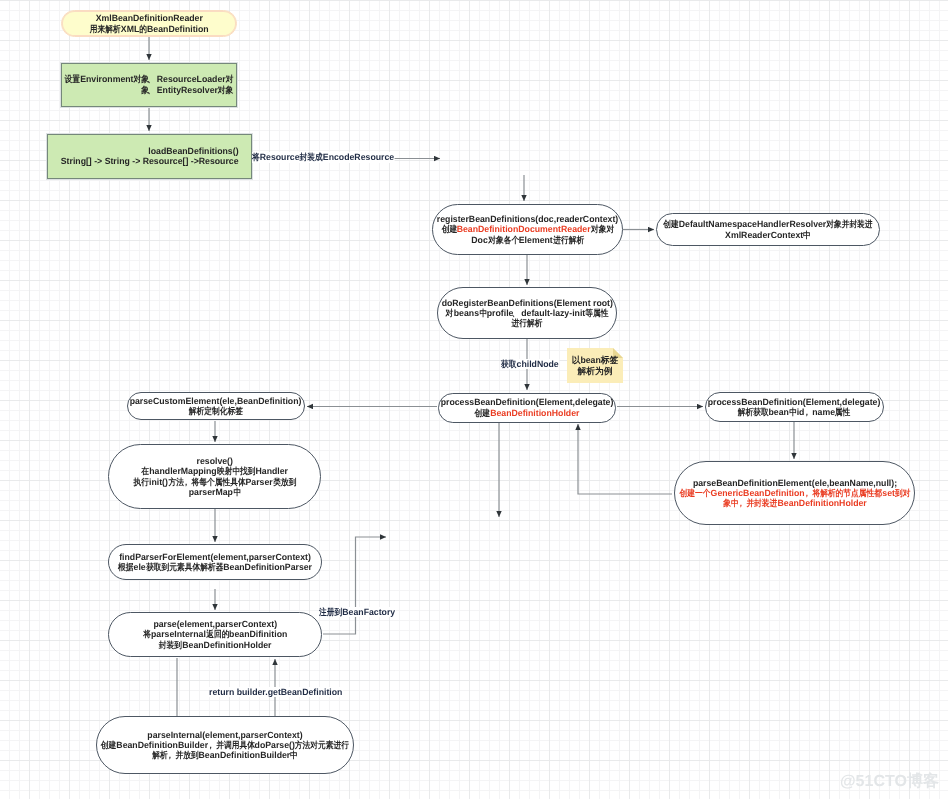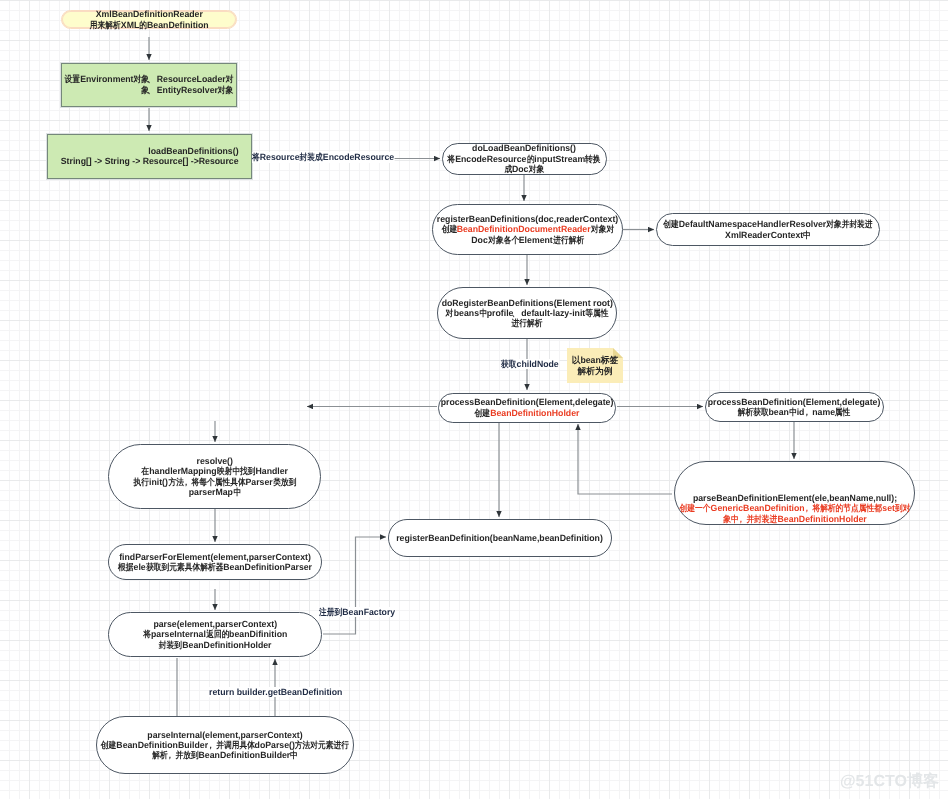--- a/index.html
+++ b/index.html
@@ -66,61 +66,58 @@
       <path d="M215,589 L215,610"></path>
       <path d="M177,658 L177,724"></path>
       <path d="M275,725 L275,659"></path>
       <path d="M323,634 L355.5,634 L355.5,537 L386,537"></path>
       <path d="M672,494 L578,494 L578,424"></path>
       <path d="M499,423 L499,517"></path>
     </g>
   </svg>
 
   <div class="watermark" style="left:840px;top:774px;font-weight:bold;">@51CTO博客</div>
-<div class="node yellowpill" style="left: 61px; top: 10px; width: 176px; height: 19px; border-radius: 13.5px;">
+<div class="node yellowpill" style="left: 61px; top: 10px; width: 176px; height: 27px; border-radius: 13.5px;">
       <div class="txt">XmlBeanDefinitionReader<br><span class="cjk" style="margin-right: -4.0158px;">用来解析</span>XML<span class="cjk" style="margin-right: -1.00395px;">的</span>BeanDefinition</div>
     </div>
     <div class="node greenbox" style="left: 61px; top: 62.6px; width: 176px; height: 44.2px;">
       <div class="txt"><span class="cjk" style="margin-right: -2.0079px;">设置</span>Environment<span class="cjk" style="margin-right: -3.01185px;">对象<span class="cjkp">、</span></span>ResourceLoader<span class="cjk" style="margin-right: -1.00395px;">对</span><br><span class="cjk" style="margin-right: -2.0079px;">象<span class="cjkp">、</span></span>EntityResolver<span class="cjk" style="margin-right: -2.0079px;">对象</span></div>
     </div>
     <div class="node greenbox" style="left: 47px; top: 133.7px; width: 205px; height: 45px;">
       <div class="txt">loadBeanDefinitions()<br>String[] -&gt; String -&gt; Resource[] -&gt;Resource</div>
-    </div>
-    <div class="node rrect" style="left: 441.5px; top: 143px; width: 165px; height: 31.5px; border-radius: 15.75px;">
-      <div class="txt">doLoadBeanDefinitions()<br><span class="cjk" style="margin-right: -1.00395px;">将</span>EncodeResource<span class="cjk" style="margin-right: -1.00395px;">的</span>inputStream<span class="cjk" style="margin-right: -2.00791px;">转换</span><br><span class="cjk" style="margin-right: -1.00395px;">成</span>Doc<span class="cjk" style="margin-right: -2.0079px;">对象</span></div>
     </div>
     <div class="node rrect" style="left: 431.5px; top: 203.8px; width: 191.5px; height: 51.7px; border-radius: 25.85px;">
       <div class="txt">registerBeanDefinitions(doc,readerContext)<br><span class="cjk" style="margin-right: -2.0079px;">创建</span><span class="red">BeanDefinitionDocumentReader</span><span class="cjk" style="margin-right: -3.01186px;">对象对</span><br>Doc<span class="cjk" style="margin-right: -4.0158px;">对象各个</span>Element<span class="cjk" style="margin-right: -4.0158px;">进行解析</span></div>
     </div>
     <div class="node rrect" style="left: 656px; top: 213px; width: 224px; height: 33px; border-radius: 16.5px; align-items: center;">
       <div class="txt"><span class="cjk" style="margin-right: -2.00791px;">创建</span>DefaultNamespaceHandlerResolver<span class="cjk" style="margin-right: -6.0237px;">对象并封装进</span><br>XmlReaderContext<span class="cjk" style="margin-right: -1.00395px;">中</span></div>
     </div>
     <div class="node rrect" style="left: 437px; top: 287px; width: 180px; height: 52px; border-radius: 26px;">
       <div class="txt">doRegisterBeanDefinitions(Element root)<br><span class="cjk" style="margin-right: -1.00395px;">对</span>beans<span class="cjk" style="margin-right: -1.00395px;">中</span>profile<span class="cjk" style="margin-right: -1.00395px;"><span class="cjkp">、</span></span>default-lazy-init<span class="cjk" style="margin-right: -3.01184px;">等属性</span><br><span class="cjk" style="margin-right: -4.0158px;">进行解析</span></div>
     </div>
     <div class="node rrect" style="left: 437.5px; top: 393px; width: 178.5px; height: 29.5px; border-radius: 14.75px;">
       <div class="txt">processBeanDefinition(Element,delegate)<br><span class="cjk" style="margin-right: -2.0079px;">创建</span><span class="red">BeanDefinitionHolder</span></div>
     </div>
+    <div class="node rrect" style="left: 127px; top: 392px; width: 178px; height: 28px; border-radius: 14px;">
+      <div class="txt">parseCustomElement(ele,BeanDefinition)<br><span class="cjk" style="margin-right: -7.02765px;">解析定制化标签</span></div>
+    </div>
     <div class="node rrect" style="left: 705px; top: 392px; width: 179px; height: 30px; border-radius: 15px;">
       <div class="txt">processBeanDefinition(Element,delegate)<br><span class="cjk" style="margin-right: -4.0158px;">解析获取</span>bean<span class="cjk" style="margin-right: -1.00395px;">中</span>id<span class="cjk" style="margin-right: -1.00395px;"><span class="cjkp">，</span></span>name<span class="cjk" style="margin-right: -2.0079px;">属性</span></div>
     </div>
-    <div class="node rrect" style="left: 674px; top: 461px; width: 241px; height: 64px; border-radius: 32px; align-items: flex-end;">
+    <div class="node rrect" style="left: 674px; top: 461px; width: 241px; height: 64px; border-radius: 32px;">
       <div class="txt">parseBeanDefinitionElement(ele,beanName,null);<br><span class="red"><span class="cjk" style="margin-right: -4.0158px;">创建一个</span>GenericBeanDefinition<span class="cjk" style="margin-right: -10.0395px;"><span class="cjkp">，</span>将解析的节点属性都</span>set<span class="cjk" style="margin-right: -2.0079px;">到对</span></span><br><span class="red"><span class="cjk" style="margin-right: -7.02766px;">象中<span class="cjkp">，</span>并封装进</span>BeanDefinitionHolder</span></div>
     </div>
     <div class="node rrect" style="left: 108px; top: 444px; width: 213px; height: 65px; border-radius: 32.5px;">
       <div class="txt">resolve()<br><span class="cjk" style="margin-right: -1.00395px;">在</span>handlerMapping<span class="cjk" style="margin-right: -5.01975px;">映射中找到</span>Handler<br><span class="cjk" style="margin-right: -2.0079px;">执行</span>init()<span class="cjk" style="margin-right: -10.0395px;">方法<span class="cjkp">，</span>将每个属性具体</span>Parser<span class="cjk" style="margin-right: -3.01185px;">类放到</span><br>parserMap<span class="cjk" style="margin-right: -1.00395px;">中</span></div>
     </div>
     <div class="node rrect" style="left: 108px; top: 544px; width: 214px; height: 36px; border-radius: 22.5px;">
       <div class="txt">findParserForElement(element,parserContext)<br><span class="cjk" style="margin-right: -2.0079px;">根据</span>ele<span class="cjk" style="margin-right: -10.0395px;">获取到元素具体解析器</span>BeanDefinitionParser</div>
     </div>
     <div class="node rrect" style="left: 108px; top: 612px; width: 214px; height: 45px; border-radius: 22.5px;">
       <div class="txt">parse(element,parserContext)<br><span class="cjk" style="margin-right: -1.00395px;">将</span>parseInternal<span class="cjk" style="margin-right: -3.01185px;">返回的</span>beanDifinition<br><span class="cjk" style="margin-right: -3.01185px;">封装到</span>BeanDefinitionHolder</div>
-    </div>
-    <div class="node rrect" style="left: 388px; top: 519px; width: 224px; height: 38px; border-radius: 19px;">
-      <div class="txt">registerBeanDefinition(beanName,beanDefinition)</div>
     </div>
     <div class="node rrect" style="left: 96px; top: 716px; width: 258px; height: 58px; border-radius: 29px; align-items: center;">
       <div class="txt">parseInternal(element,parserContext)<br><span class="cjk" style="margin-right: -2.0079px;">创建</span>BeanDefinitionBuilder<span class="cjk" style="margin-right: -6.0237px;"><span class="cjkp">，</span>并调用具体</span>doParse()<span class="cjk" style="margin-right: -7.02765px;">方法对元素进行</span><br><span class="cjk" style="margin-right: -6.0237px;">解析<span class="cjkp">，</span>并放到</span>BeanDefinitionBuilder<span class="cjk" style="margin-right: -1.00395px;">中</span></div>
     </div>
     <div style="position: absolute; left: 567px; top: 348px; width: 56px; height: 35px;">
       <svg width="56" height="35" style="position: absolute; left: 0px; top: 0px;">
         <path d="M0,0 L46,0 L56,10 L56,35 L0,35 Z" fill="#fbedb8"></path>
         <path d="M46,0 L56,10 L46,10 Z" fill="#e7d693"></path>
       </svg>
       <div class="txt notetxt">以bean标签<br>解析为例</div>

